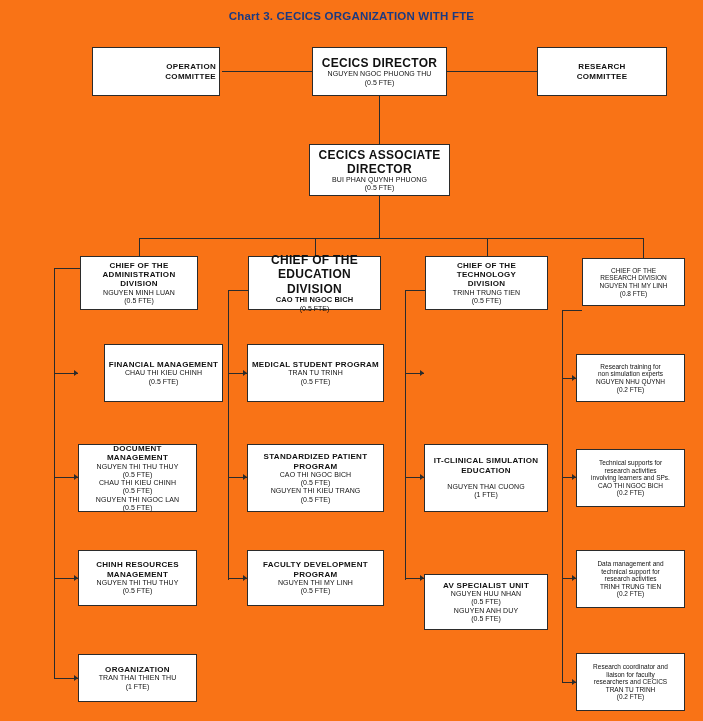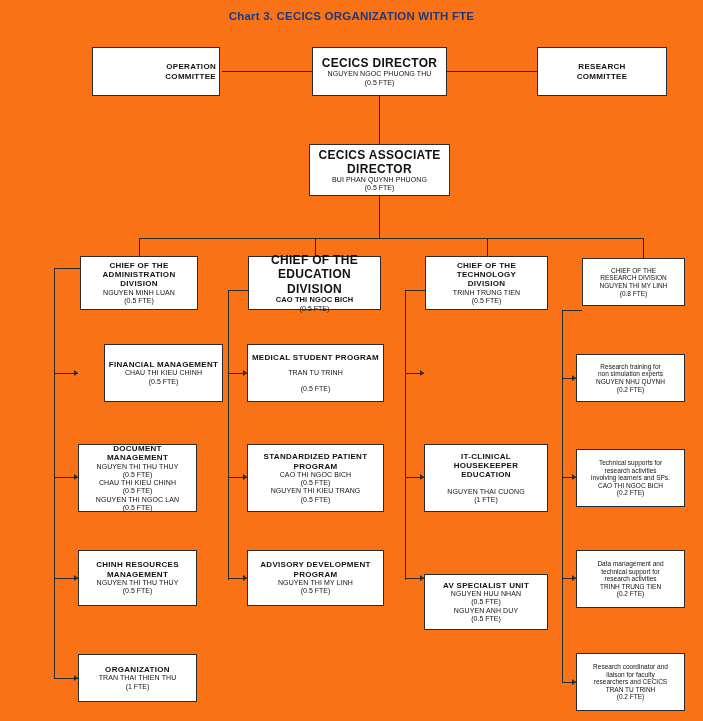--- a/index.html
+++ b/index.html
@@ -226,45 +226,45 @@
     <span class="ln b-name">NGUYEN THI THU THUY</span>
     <span class="ln b-fte">(0.5 FTE)</span>
   </div>
 
   <div class="box" style="left:78px; top:654px; width:119px; height:48px;">
     <span class="ln b-title">ORGANIZATION</span>
     <span class="ln b-name">TRAN THAI THIEN THU</span>
     <span class="ln b-fte">(1 FTE)</span>
   </div>
 
-  <div class="box" style="left:247px; top:344px; width:137px; height:58px;gap:7px;">
+  <div class="box" style="left:247px; top:344px; width:137px; height:58px;">
     <span class="ln b-title">MEDICAL STUDENT PROGRAM</span>
     <span class="ln b-name">TRAN TU TRINH</span>
     <span class="ln b-fte">(0.5 FTE)</span>
   </div>
 
   <div class="box" style="left:247px; top:444px; width:137px; height:68px;">
     <span class="ln b-title">STANDARDIZED PATIENT</span>
     <span class="ln b-title">PROGRAM</span>
     <span class="ln b-name">CAO THI NGOC BICH</span>
     <span class="ln b-fte">(0.5 FTE)</span>
     <span class="ln b-name">NGUYEN THI KIEU TRANG</span>
     <span class="ln b-fte">(0.5 FTE)</span>
   </div>
 
   <div class="box" style="left:247px; top:550px; width:137px; height:56px;">
-    <span class="ln b-title">ADVISORY DEVELOPMENT</span>
+    <span class="ln b-title">FACULTY DEVELOPMENT</span>
     <span class="ln b-title">PROGRAM</span>
     <span class="ln b-name">NGUYEN THI MY LINH</span>
     <span class="ln b-fte">(0.5 FTE)</span>
   </div>
 
 
   <div class="box" style="left:424px; top:444px; width:124px; height:68px;">
-    <span class="ln b-title">IT-CLINICAL HOUSEKEEPER</span>
+    <span class="ln b-title">IT-CLINICAL SIMULATION</span>
     <span class="ln b-title">EDUCATION</span>
     <span class="ln b-name" style="margin-top:8px;">NGUYEN THAI CUONG</span>
     <span class="ln b-fte">(1 FTE)</span>
   </div>
 
   <div class="box" style="left:424px; top:550px; width:124px; height:56px;margin-top:24px;">
     <span class="ln b-title">AV SPECIALIST UNIT</span>
     <span class="ln b-name">NGUYEN HUU NHAN</span>
     <span class="ln b-fte">(0.5 FTE)</span>
     <span class="ln b-name">NGUYEN ANH DUY</span>

